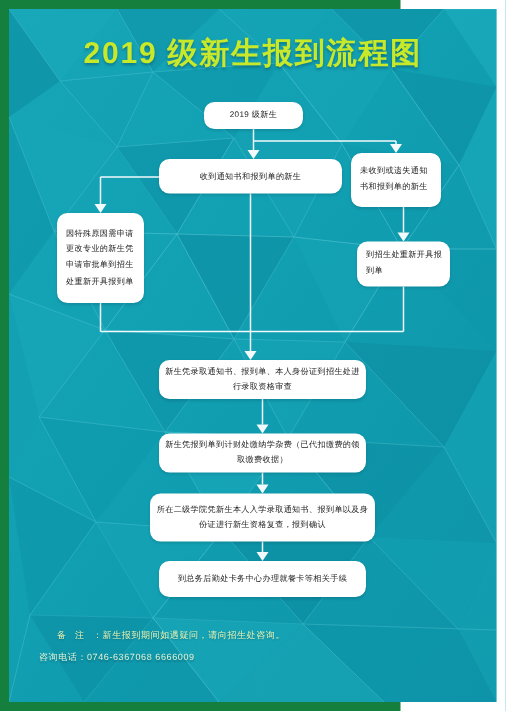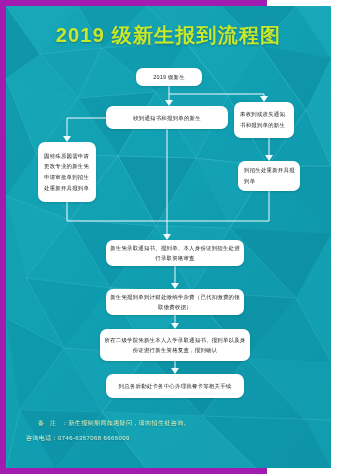--- a/index.html
+++ b/index.html
@@ -12,21 +12,21 @@
     height: 474px;
     overflow: hidden;
     font-family: "Liberation Sans", "DejaVu Sans", sans-serif;
   }
 
   
   #poster {
     position: relative;
     width: 267px;
     height: 474px;
-    background: #a21caf;
+    background: #15803d;
     box-sizing: border-box;
   }
   #poster-inner {
     position: absolute;
     left: 6px;
     top: 6px;
     width: 325px;
     height: 462px;
     overflow: hidden;
     background: #13a0b5;

